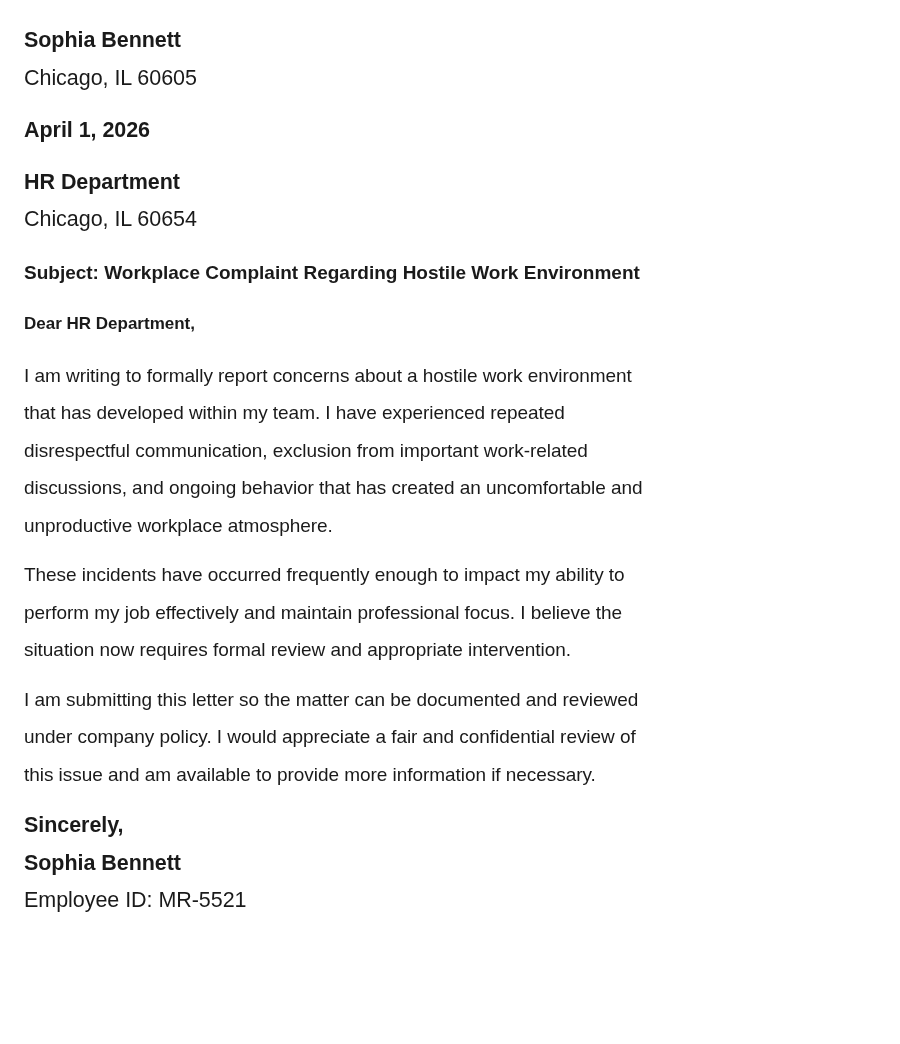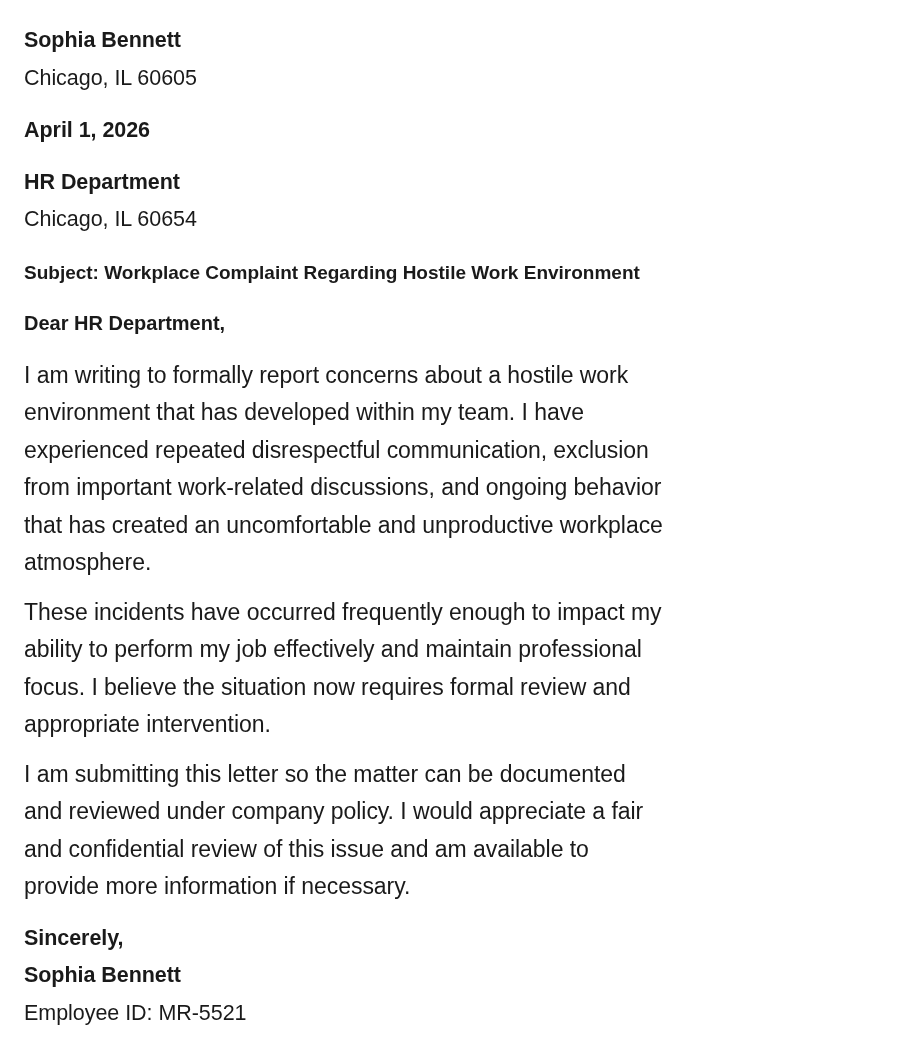--- a/index.html
+++ b/index.html
@@ -27,35 +27,35 @@
   .line {
     font-size: 21.5px;
     line-height: 37.5px;
     letter-spacing: -0.05px;
     white-space: pre-wrap;
   }
   .line.bold {
     font-weight: bold;
   }
   .para {
-    font-size: 23px;
+    font-size: 19px;
     line-height: 37.5px;
     letter-spacing: -0.05px;
     margin: 0 0 12px 0;
     max-width: 834px;
     text-align: left;
   }
   .subject {
     font-size: 19px;
     line-height: 37.5px;
     font-weight: bold;
     margin: 0 0 14px 0;
   }
   .salutation {
-    font-size: 20px;
+    font-size: 17px;
     line-height: 37.5px;
     font-weight: bold;
     margin: 0 0 14px 0;
   }
   .addr-block {
     margin-bottom: 15px;
   }
   .date-block {
     margin-bottom: 14px;
   }

